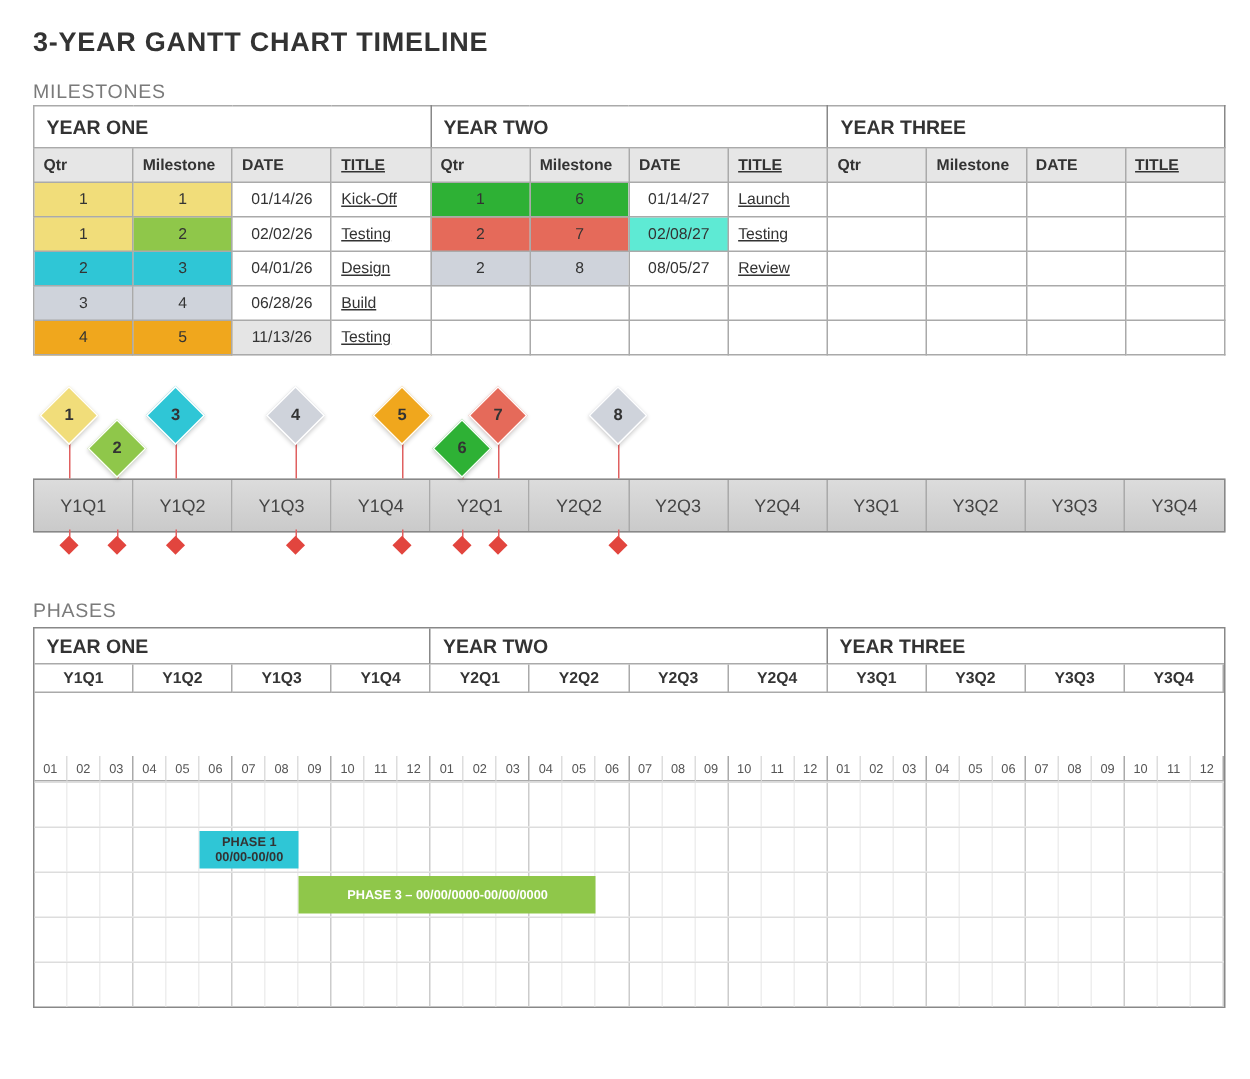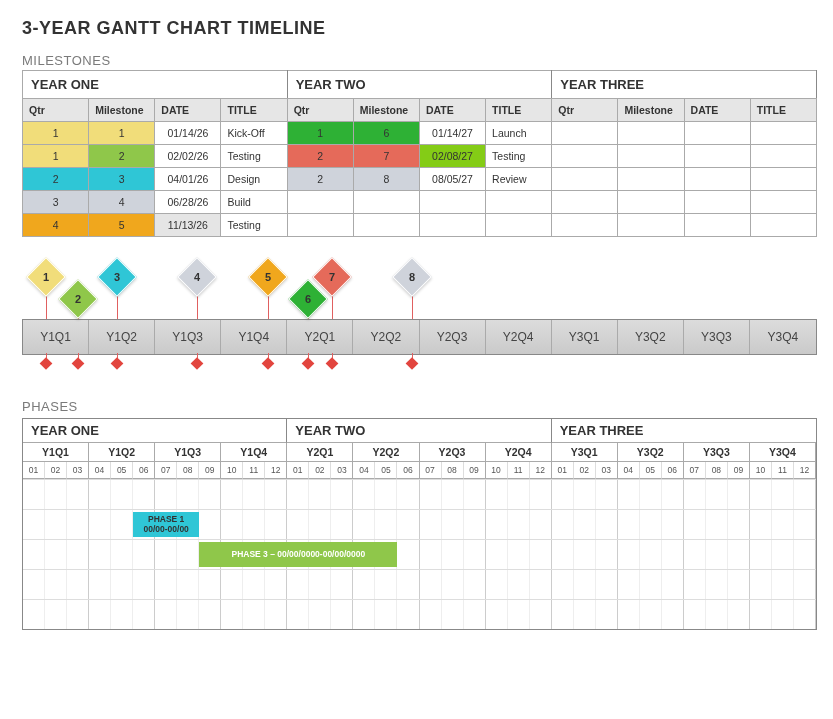--- a/index.html
+++ b/index.html
@@ -28,21 +28,21 @@
     margin: 14px 0 2px 0;
   }
 
   
   .ms-table { border: 1px solid #888; border-collapse: collapse; width: 795px; table-layout: fixed; }
   .ms-table th, .ms-table td { border: 1px solid #aaa; padding: 5px 6px; font-size: 10.5px; }
   .ms-table .year-head { background: #fff; font-weight: 700; font-size: 13px; text-align: left; padding: 6px 8px; border-right: 1px solid #888; }
   .ms-table thead.sub th { background: #e6e6e6; font-weight: 700; text-align: left; }
   .ms-table td.qtr, .ms-table td.mst, .ms-table th.qtr, .ms-table th.mst { width: 36px; text-align: center; }
   .ms-table td.date, .ms-table th.date { width: 58px; text-align: center; }
-  .ms-table td.ttl, .ms-table th.ttl { width: auto; text-align: left; }
+  .ms-table td.ttl, .ms-table th.ttl { width: auto; text-align: left; text-decoration: underline; }
 
   
   .timeline-wrap { margin-top: 22px; width: 795px; }
   .tl-bar {
     display: grid;
     grid-template-columns: repeat(12, 1fr);
     border: 1px solid #888;
     background: #cfcfcf;
     height: 36px;
   }
@@ -72,21 +72,21 @@
     background:#e2453e; top: 4px;
   }
 
   
   .phases-wrap { margin-top: 4px; width: 795px; border: 1px solid #888; }
   .ph-header-years { display:grid; grid-template-columns: repeat(3,1fr); }
   .ph-header-years div { border-right:1px solid #888; border-bottom:1px solid #aaa; padding:4px 8px; font-weight:700; font-size:13px; }
   .ph-header-years div:last-child { border-right:none; }
   .ph-header-qtrs { display:grid; grid-template-columns: repeat(12,1fr); }
   .ph-header-qtrs div { border-right:1px solid #aaa; border-bottom:1px solid #aaa; padding:3px 0; text-align:center; font-size:10.5px; font-weight:600; }
-  .ph-header-months { display:grid; grid-template-columns: repeat(36,1fr); }
+  .ph-header-months { display:grid; grid-template-columns: repeat(36,1fr); margin-top: 42px; }
   .ph-header-months div { border-right:1px solid #ddd; border-bottom:1px solid #aaa; padding:3px 0; text-align:center; font-size:8.5px; color:#555; }
   .ph-header-months div:nth-child(3n) { border-right:1px solid #aaa; }
   .ph-row {
     display:grid; grid-template-columns: repeat(36, 1fr);
     height: 30px; position: relative;
     border-top:1px solid #ddd;
   }
   .ph-row > .cell { border-right:1px solid #eee; }
   .ph-row > .cell:nth-child(3n) { border-right:1px solid #ccc; }
   .ph-bar {
@@ -141,21 +141,21 @@
         <td class="date" style="background: rgb(255, 255, 255);"></td>
         <td class="ttl" style="background: rgb(255, 255, 255);"></td>
       </tr>
       <tr>
         <td class="qtr" style="background: rgb(241, 221, 122);">1</td>
         <td class="mst" style="background: rgb(143, 199, 74);">2</td>
         <td class="date" style="background: rgb(255, 255, 255);">02/02/26</td>
         <td class="ttl" style="background: rgb(255, 255, 255);">Testing</td>
         <td class="qtr" style="background: rgb(229, 106, 90);">2</td>
         <td class="mst" style="background: rgb(229, 106, 90);">7</td>
-        <td class="date" style="background: #84cc16;">02/08/27</td>
+        <td class="date" style="background: #5eead4;">02/08/27</td>
         <td class="ttl" style="background: rgb(255, 255, 255);">Testing</td>
         <td class="qtr" style="background: rgb(255, 255, 255);"></td>
         <td class="mst" style="background: rgb(255, 255, 255);"></td>
         <td class="date" style="background: rgb(255, 255, 255);"></td>
         <td class="ttl" style="background: rgb(255, 255, 255);"></td>
       </tr>
       <tr>
         <td class="qtr" style="background: rgb(47, 198, 214);">2</td>
         <td class="mst" style="background: rgb(47, 198, 214);">3</td>
         <td class="date" style="background: rgb(255, 255, 255);">04/01/26</td>

